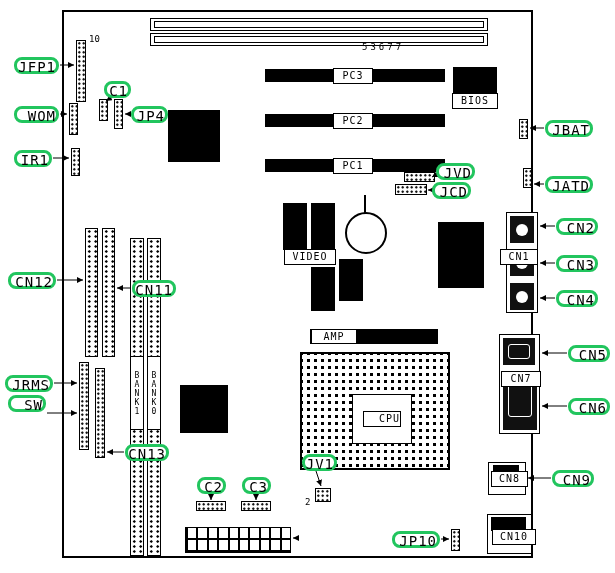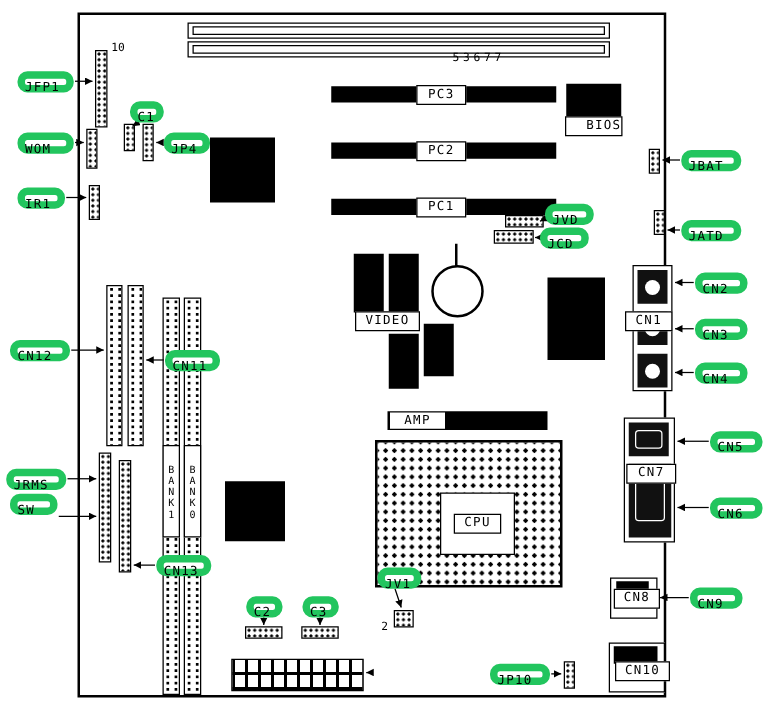--- a/index.html
+++ b/index.html
@@ -1,22 +1,22 @@
 <!DOCTYPE html>
 <html><head>
 <meta charset="utf-8">
 <style>
   * { margin:0; padding:0; box-sizing:border-box; }
   html,body { background:#fff; font-family:"DejaVu Sans Mono", monospace; color:#000; }
   #canvas { position:relative; width:615px; height:573px; background:#fff; overflow:hidden; }
   .board { position:absolute; border:2px solid #000; background:#fff; z-index:1; }
   .blk { position:absolute; background:#000; z-index:2; }
   .outline { position:absolute; border:1px solid #000; background:#fff; z-index:2; }
-  .callout { position:absolute; border:6px solid #22c55e; border-radius:8px; background:#fff;
-             font-size:10px; letter-spacing:1px; text-align:left; height:17px; line-height:15px; z-index:6; }
+  .callout { position:absolute; border:3px solid #22c55e; border-radius:8px; background:#fff;
+             font-size:14px; letter-spacing:1px; text-align:right; height:17px; line-height:15px; z-index:6; }
   .chiplabel { position:absolute; border:1px solid #000; background:#fff;
                font-size:10px; letter-spacing:1px; text-align:center; height:16px; line-height:14px; z-index:6; }
   .txt { position:absolute; font-size:9px; z-index:6; }
   .hdr { position:absolute; border:1px solid #000; background-color:#fff;
          background-image: radial-gradient(circle, #000 1.1px, transparent 1.3px);
          background-size:4.5px 4.5px; z-index:2; }
   .slotv { position:absolute; border:1px solid #000; background-color:#fff;
            background-image: radial-gradient(circle, #000 1.2px, transparent 1.4px);
            background-size:6.5px 5px; z-index:2; }
   .isaslot { position:absolute; border:1px solid #000; background:#fff; z-index:2; }
@@ -54,21 +54,21 @@
   <div class="txt" style="left:362px;top:42px;letter-spacing:3px;">53677</div>
 
   <div class="blk" style="left:265px;top:69px;width:180px;height:13px;"></div>
   <div class="chiplabel" style="left:333px;top:68px;width:40px;">PC3</div>
   <div class="blk" style="left:265px;top:114px;width:180px;height:13px;"></div>
   <div class="chiplabel" style="left:333px;top:113px;width:40px;">PC2</div>
   <div class="blk" style="left:265px;top:159px;width:180px;height:13px;"></div>
   <div class="chiplabel" style="left:333px;top:158px;width:40px;">PC1</div>
 
   <div class="blk" style="left:453px;top:67px;width:44px;height:37px;"></div>
-  <div class="chiplabel" style="left:452px;top:93px;width:46px;text-align:right;">BIOS</div>
+  <div class="chiplabel" style="left:452px;top:93px;width:46px;">BIOS</div>
 
   <div class="blk" style="left:168px;top:110px;width:52px;height:52px;"></div>
   <div class="blk" style="left:180px;top:385px;width:48px;height:48px;"></div>
   <div class="blk" style="left:438px;top:222px;width:46px;height:66px;"></div>
 
   <div class="blk" style="left:283px;top:203px;width:24px;height:47px;"></div>
   <div class="blk" style="left:311px;top:203px;width:24px;height:47px;"></div>
   <div class="blk" style="left:311px;top:267px;width:24px;height:44px;"></div>
   <div class="blk" style="left:339px;top:259px;width:24px;height:42px;"></div>
   <div class="chiplabel" style="left:284px;top:249px;width:52px;">VIDEO</div>
@@ -89,21 +89,21 @@
   <div class="slotv" style="left:130px;top:238px;width:14px;height:318px;"></div>
   <div class="slotv" style="left:147px;top:238px;width:14px;height:318px;"></div>
   <div class="vlabel" style="left:130px;top:356px;width:14px;height:74px;">BANK1</div>
   <div class="vlabel" style="left:147px;top:356px;width:14px;height:74px;">BANK0</div>
 
   <div class="hdr" style="left:79px;top:362px;width:10px;height:88px;"></div>
   <div class="hdr" style="left:95px;top:368px;width:10px;height:90px;"></div>
 
   <div class="socket" style="left:300px;top:352px;width:150px;height:118px;"></div>
   <div class="socket-center" style="left:352px;top:394px;width:60px;height:50px;"></div>
-  <div class="chiplabel" style="left:363px;top:411px;width:38px;">CPU</div>
+  <div class="chiplabel" style="left:363px;top:411px;width:38px;text-align:right;">CPU</div>
 
   <div class="blk" style="left:310px;top:329px;width:128px;height:15px;"></div>
   <div class="amp-label" style="left:312px;top:330px;width:44px;">AMP</div>
 
   <div class="hdr" style="left:404px;top:172px;width:31px;height:10px;"></div>
   <div class="hdr" style="left:395px;top:184px;width:32px;height:11px;"></div>
 
   <div class="hdr" style="left:315px;top:488px;width:16px;height:14px;"></div>
   <div class="txt" style="left:305px;top:497px;">2</div>
 

